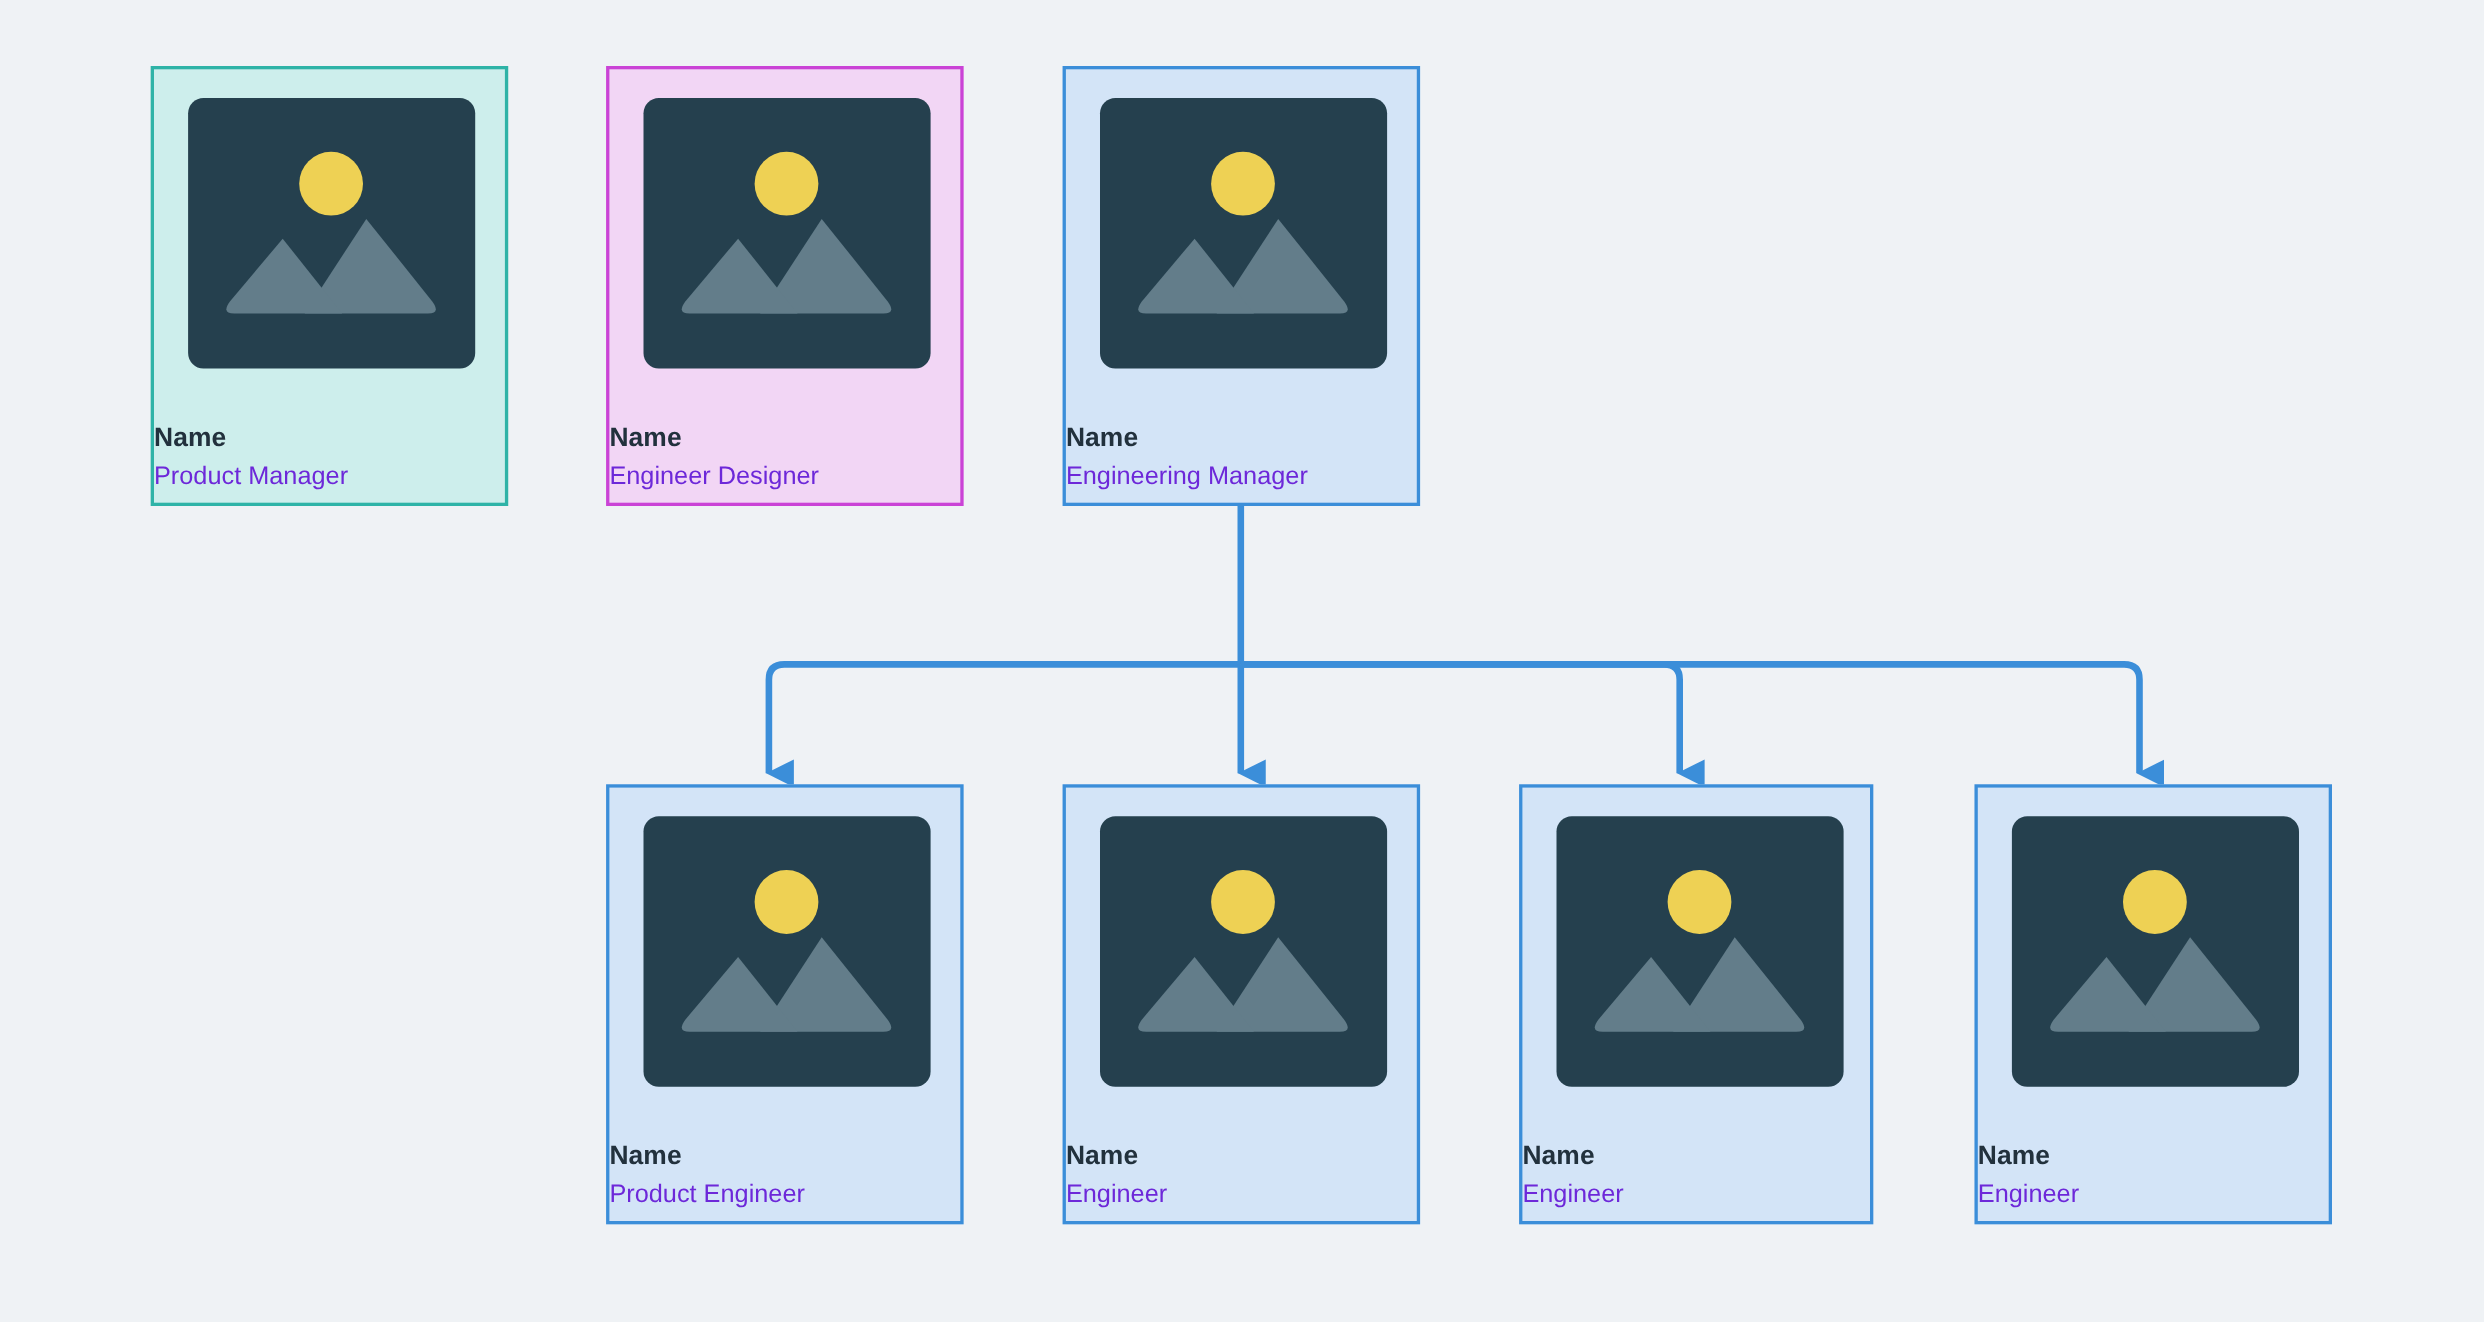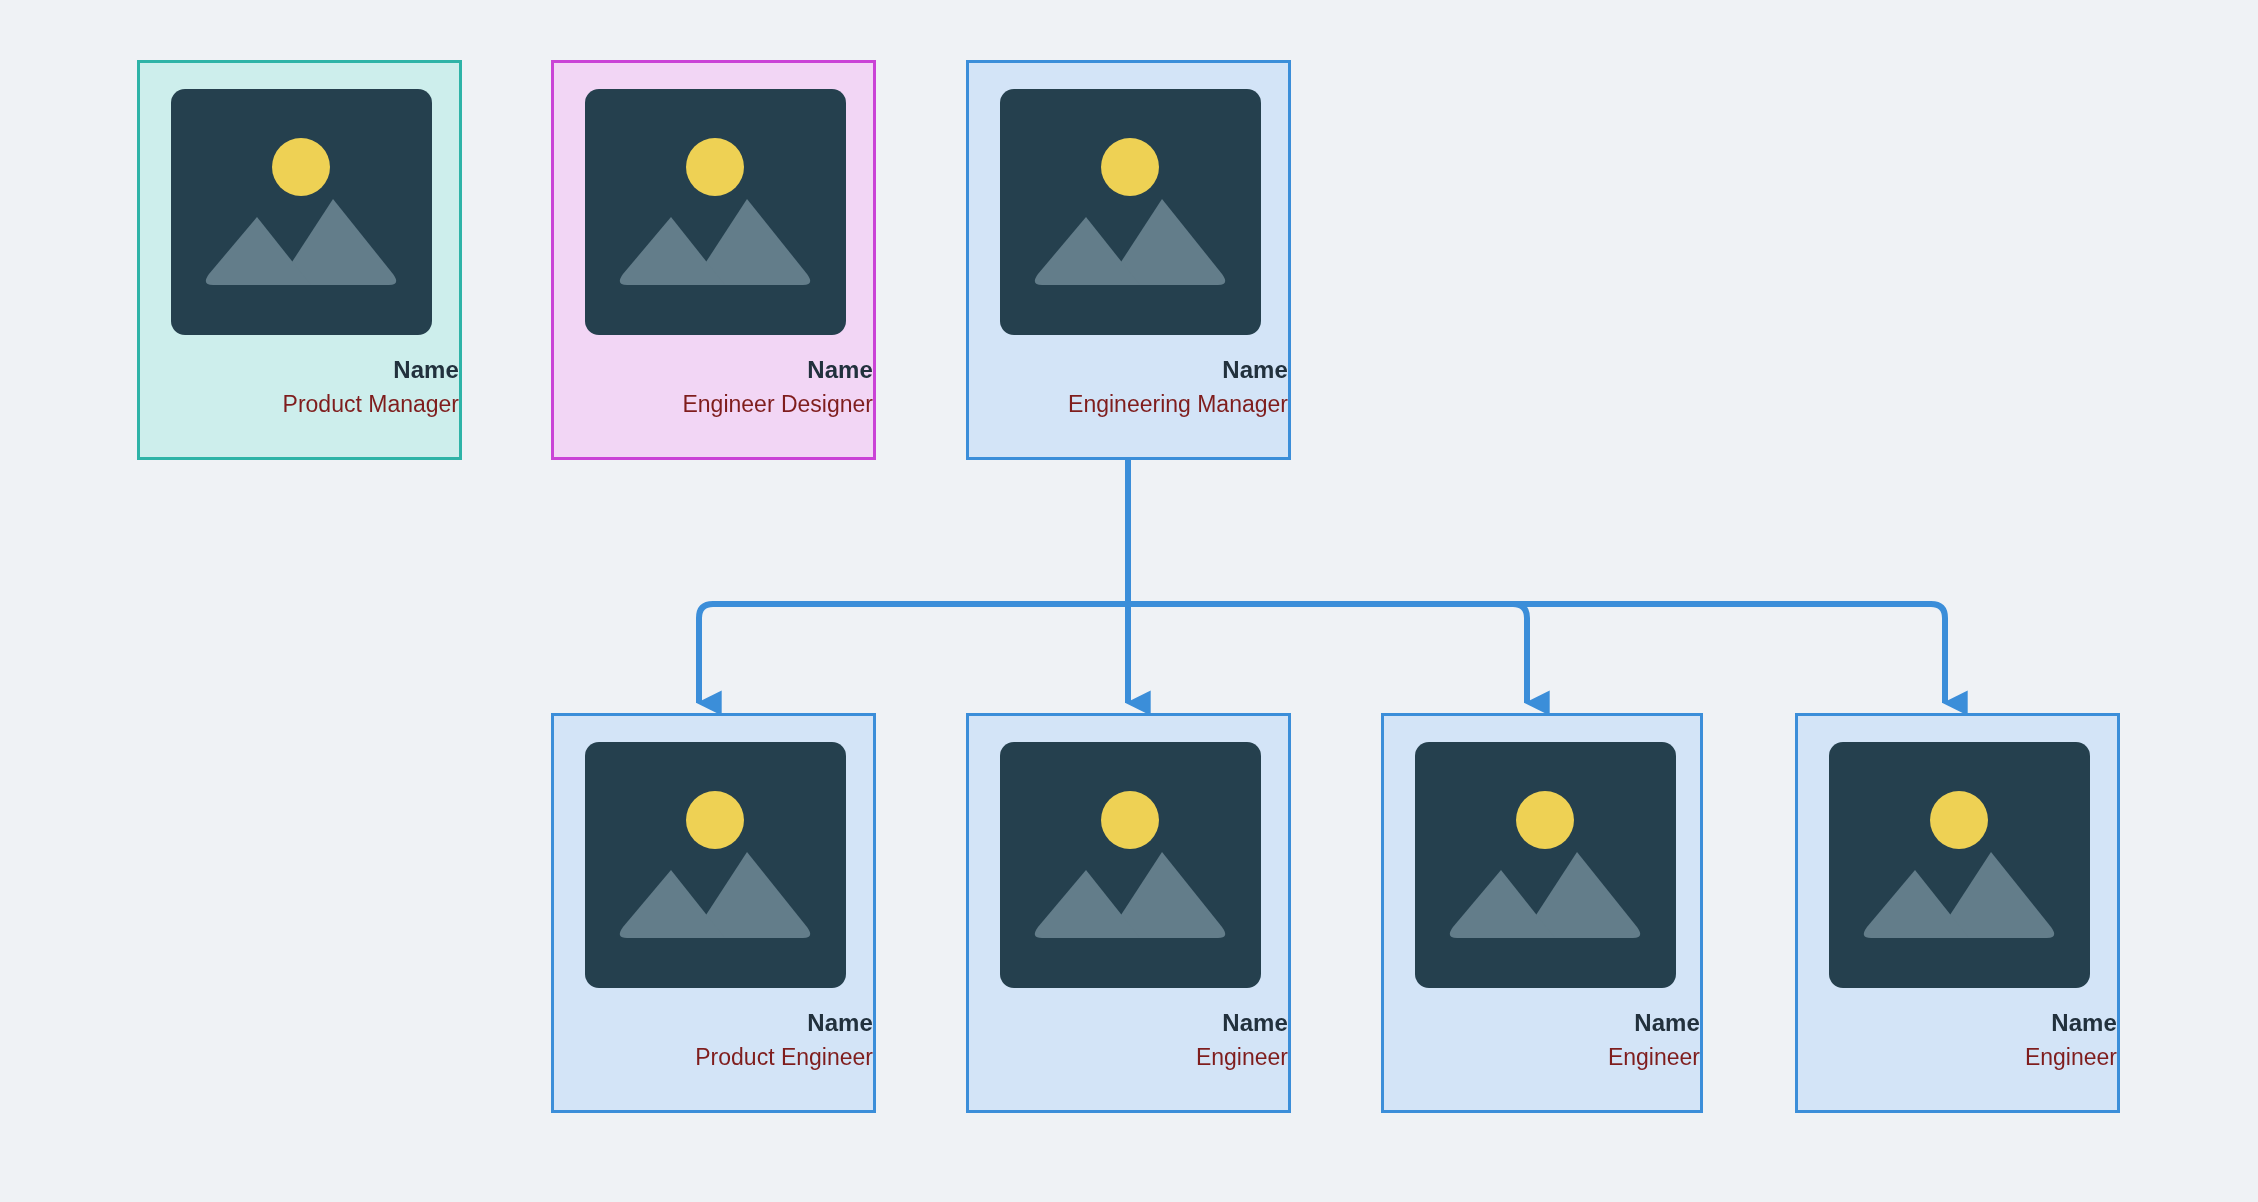--- a/index.html
+++ b/index.html
@@ -43,36 +43,37 @@
     border-radius: 14px;
     overflow: hidden;
     flex: none;
   }
   .thumb-svg {
     display: block;
     width: 100%;
     height: 100%;
   }
   .card-text {
-    text-align: right;
+    text-align: left;
     width: 100%;
     color: #22313d;
+    margin-top: 28px;
   }
   .card-name {
     font-weight: bold;
     font-size: 24px;
     line-height: 1.25;
     letter-spacing: 0.1px;
     color: #22313d;
   }
   .card-role {
     font-weight: normal;
     font-size: 23px;
     line-height: 1.3;
-    color: #7f1d1d;
+    color: #6d28d9;
     margin-top: 5px;
   }
 </style>
 </head>
 <body>
 
 <div id="canvas">
   <svg id="connector-layer" viewBox="0 0 2258 1202" width="2258" height="1202" aria-hidden="true">
       <defs>
         <marker id="arrowhead" viewBox="0 0 10 10" refX="5" refY="9" markerWidth="4.2" markerHeight="4.2" orient="auto" markerUnits="strokeWidth">

